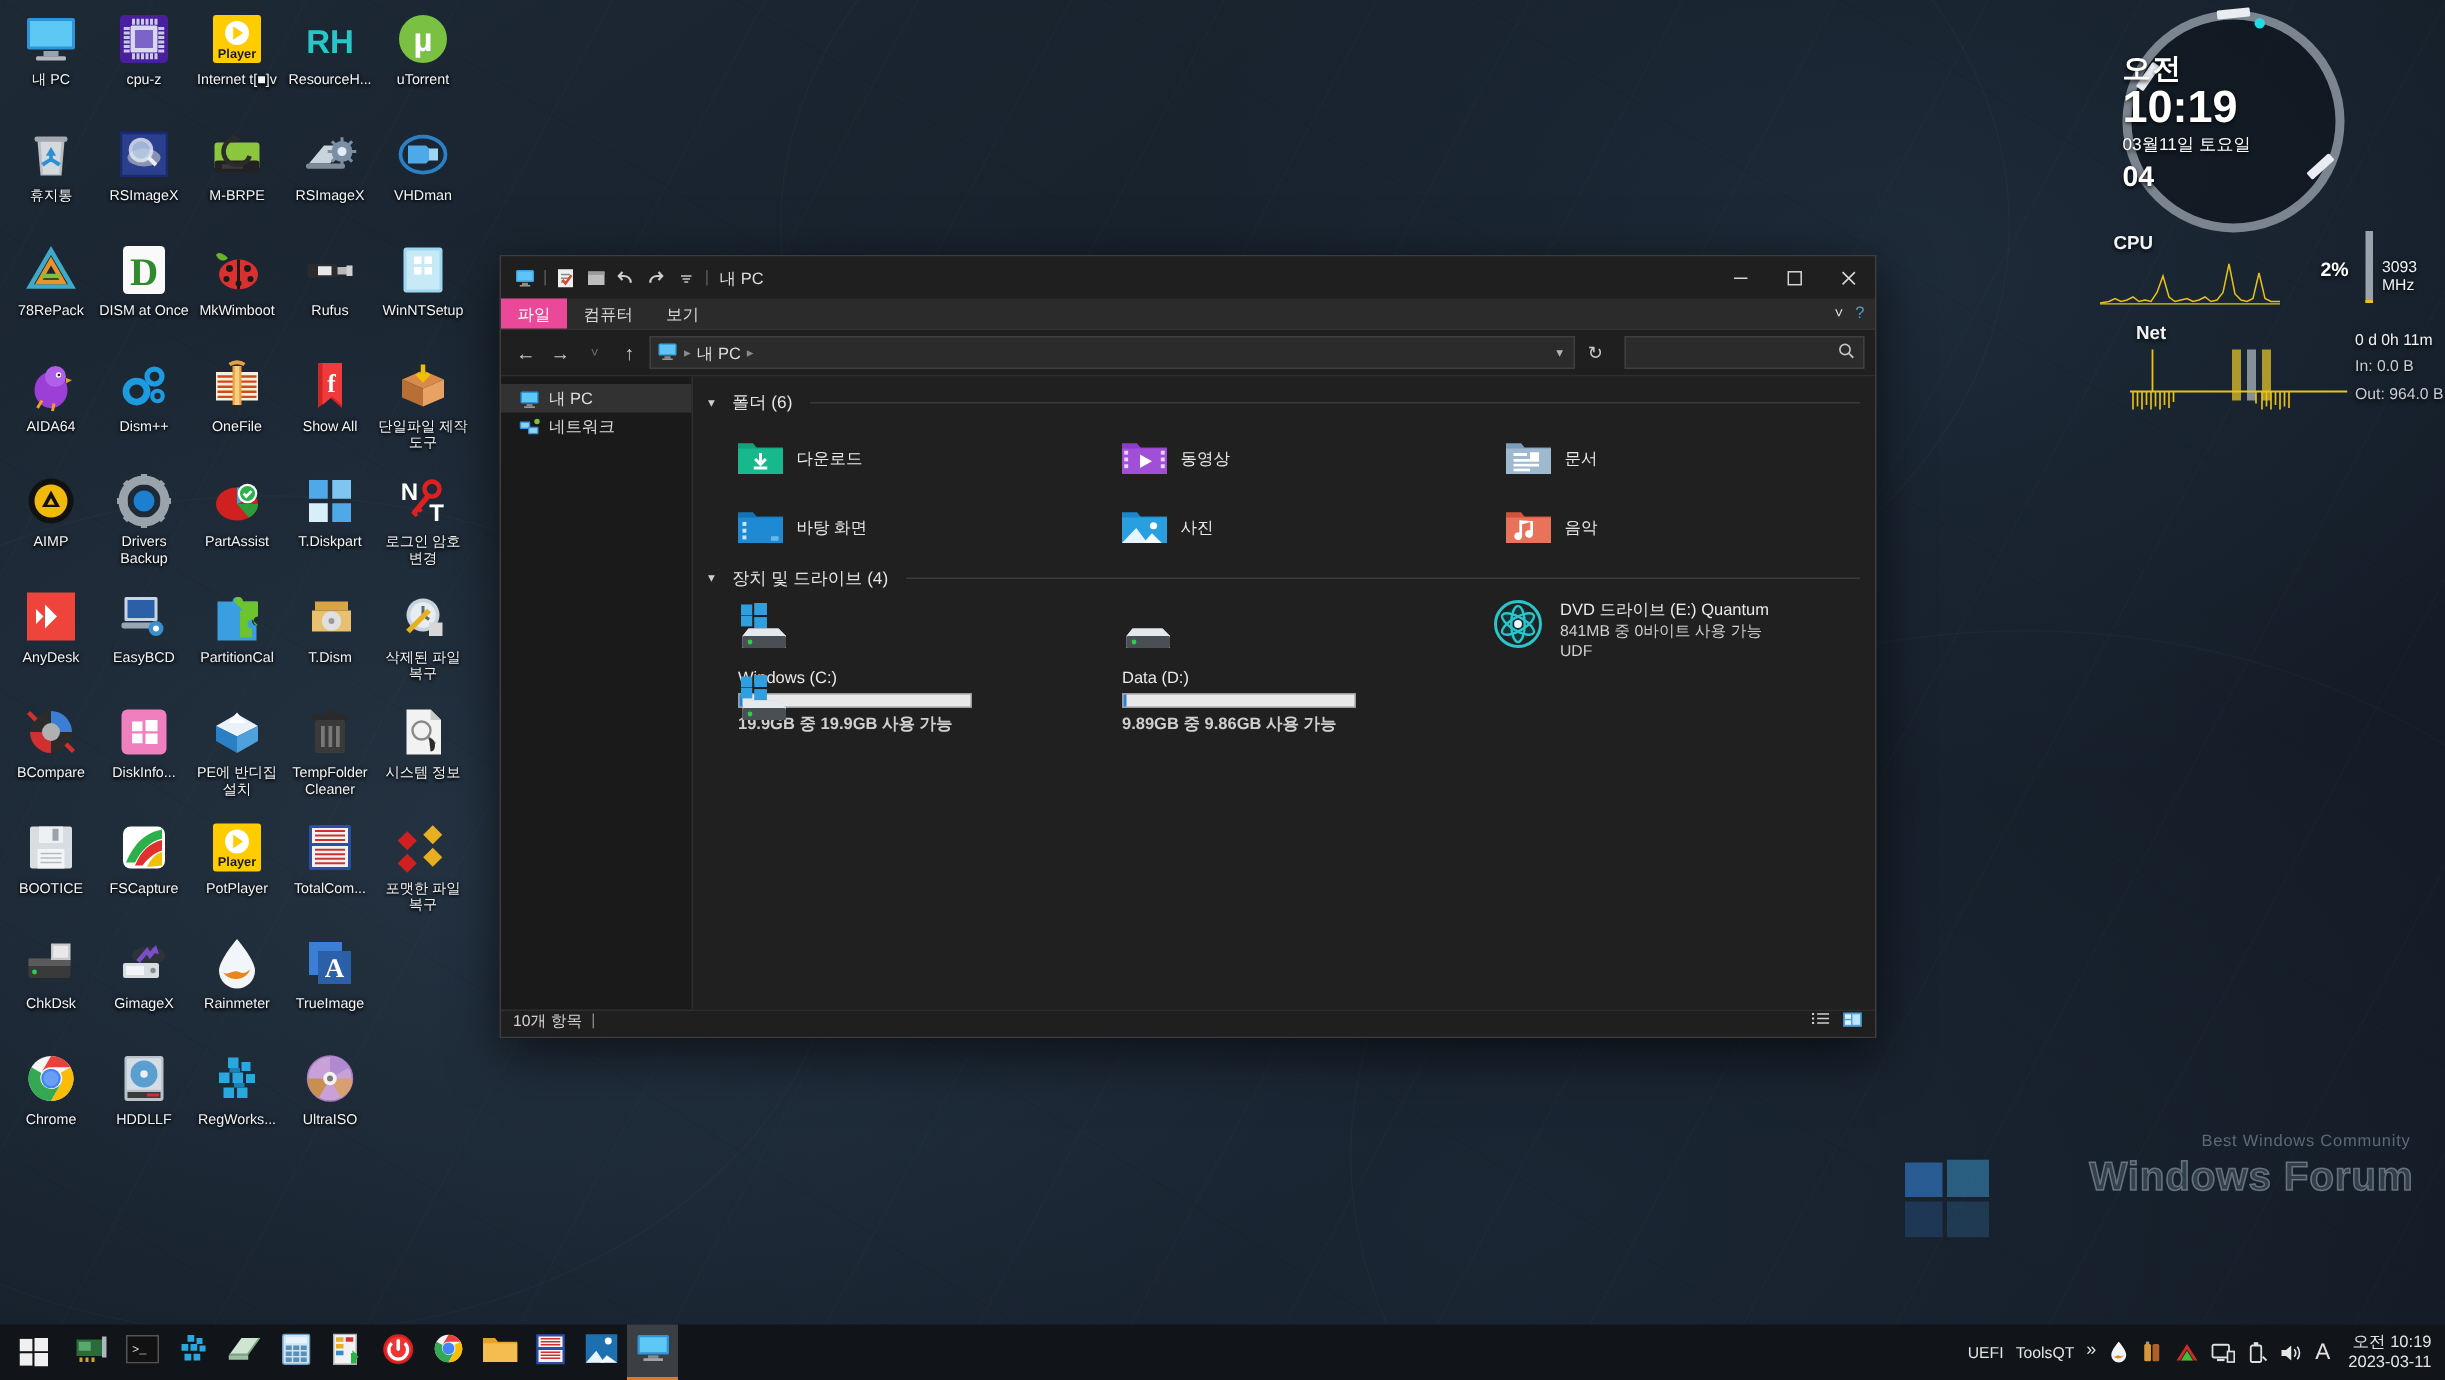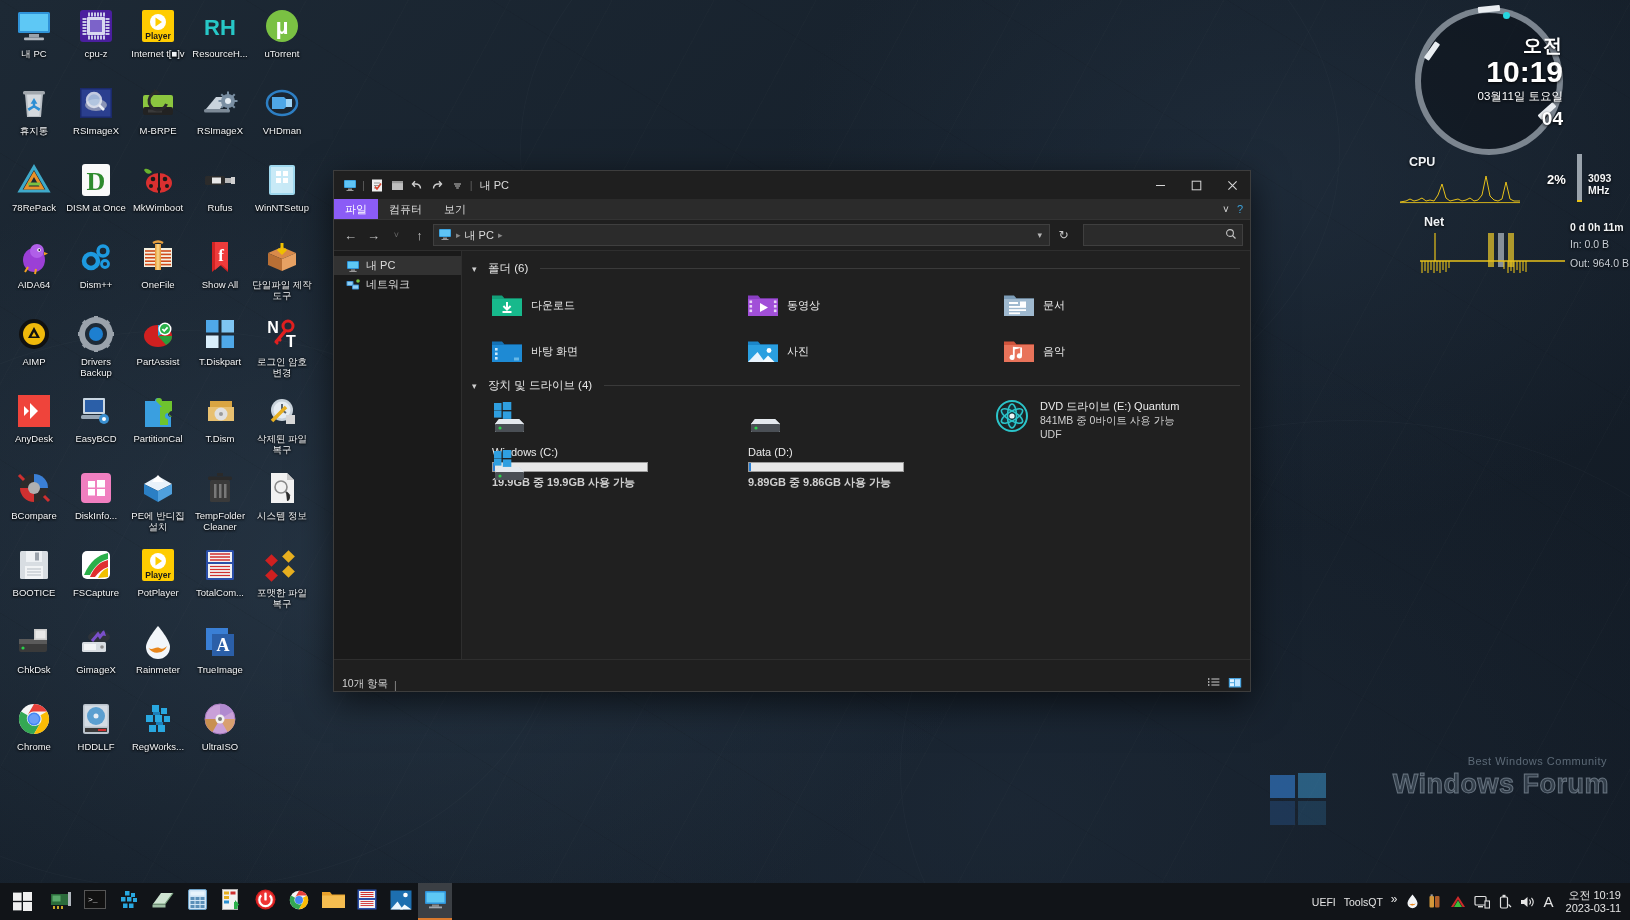--- a/index.html
+++ b/index.html
@@ -80,21 +80,21 @@
   .winbtn {
     width: 36px; height: 28px; display: flex; align-items: center; justify-content: center;
     color: #d4d4d4; font-size: 11px;
   }
 
   #exp-ribbon {
     height: 21px; background: #2b2b2b; display: flex; align-items: stretch;
     font-size: 11px; border-bottom: 1px solid #333;
   }
   .rib-tab { padding: 0 11px; display:flex; align-items:center; color:#dcdcdc; }
-  .rib-tab.file { background:#8b5cf6; color:#fff; }
+  .rib-tab.file { background:#ec4899; color:#fff; }
   .rib-right { margin-left:auto; display:flex; align-items:center; gap:8px; padding-right:7px; }
   .rib-help { color:#3aa0d9; font-size:11px; }
 
   #exp-navbar {
     height: 30px; background: #1f1f1f;
     display: flex; align-items: center; gap: 4px; padding: 0 7px;
   }
   .navbtn { width: 19px; height: 22px; display:flex; align-items:center; justify-content:center;
             color:#c9c9c9; font-size: 13px; }
   .navbtn.dim { color:#6d6d6d; font-size: 9px; }
@@ -140,54 +140,54 @@
   .drive-bar {
     width: 156px; height: 10px; background: #e8e8e8; border: 1px solid #9a9a9a;
     margin: 4px 0 3px 0;
   }
   .drive-bar > i { display: block; height: 100%; background: #2a7fd4; }
   .drive-sub { font-size: 11px; color: #cfcfcf; white-space:nowrap;font-weight:bold;}
   .dvd-tile { display:flex; gap:10px; padding-left: 10px; }
   .dvd-info .drive-sub2 { font-size: 10.5px; color:#cfcfcf; }
 
   #exp-status {
-    height: 32px; background: #1f1f1f; border-top: 1px solid #2e2e2e;
-    display: flex; align-items: flex-end; padding: 0 8px; font-size: 10.5px; color: #d2d2d2;
+    height: 18px; background: #1f1f1f; border-top: 1px solid #2e2e2e;
+    display: flex; align-items: flex-start; padding: 0 8px; font-size: 10.5px; color: #d2d2d2;
   }
   #exp-status .right { margin-left:auto; display:flex; gap:7px; align-items:center; color:#b9b9b9; }
 
   
   #rain-clock {
     position: absolute; left: 1415px; top: 7px; width: 148px; height: 148px;
   }
   #rain-clock .ring {
     position:absolute; inset:0; border-radius:50%;
     border: 6px solid rgba(160,170,180,0.75);
     background: rgba(12,18,26,0.55);
   }
   #rain-clock .inner {
     position:absolute; inset:0; display:flex; flex-direction:column;
-    align-items:flex-end; justify-content:center; color:#fff;
+    align-items:flex-start; justify-content:center; color:#fff;
     text-shadow: 0 1px 3px rgba(0,0,0,0.9);
   }
   #rain-clock .ampm { font-size: 19px; font-weight: bold; letter-spacing:1px; }
   #rain-clock .time { font-size: 30px; font-weight: bold; line-height: 30px; margin-top:-2px;}
   #rain-clock .date { font-size: 11.5px; margin-top: 2px; }
   #rain-clock .sec { font-size: 19px; font-weight: bold; margin-top: 4px; }
   .tick { position:absolute; background:#e9edf1; border-radius:1px; }
   .dot-c { position:absolute; width:7px; height:7px; border-radius:50%; background:#26d6e0; }
 
   #rain-stats { position: absolute; left: 1392px; top: 152px; width: 238px; color:#fff; }
   .stat-row { position: relative; height: 65px; }
   .stat-label {
     position:absolute; font-size: 12.5px; font-weight:bold; color:#f0f3f6;
     text-shadow:0 1px 3px rgba(0,0,0,0.9);
   }
   .stat-pct { position:absolute; font-size:13px; font-weight:bold; color:#fff; text-shadow:0 1px 3px #000;}
-  .stat-side { position:absolute; font-size:10.5px; font-weight:bold; color:#f2f4f6; text-shadow:0 1px 3px #000; line-height:12px;}
+  .stat-side { position:absolute; font-size:10.5px; font-weight:normal; color:#f2f4f6; text-shadow:0 1px 3px #000; line-height:12px;}
   .stat-side.dim { color:#c7cdd4; font-weight:normal; }
   .vbar { position:absolute; width:5px; background:#9aa3ac; }
   .vbar i { position:absolute; bottom:0; left:0; right:0; background:#e8c21a; }
   .graph { position:absolute; }
 
   
   #watermark { position: absolute; left: 1265px; top: 755px; width: 350px; height: 80px; }
   #wm-top { position:absolute; right: 8px; top: 0; font-size: 11px; color: rgba(150,165,180,0.55); letter-spacing:0.5px;}
   #wm-main { position:absolute; right: 6px; top: 14px; font-size: 27px; font-weight: bold;
              color: rgba(120,135,150,0.30); letter-spacing: 0.5px;

